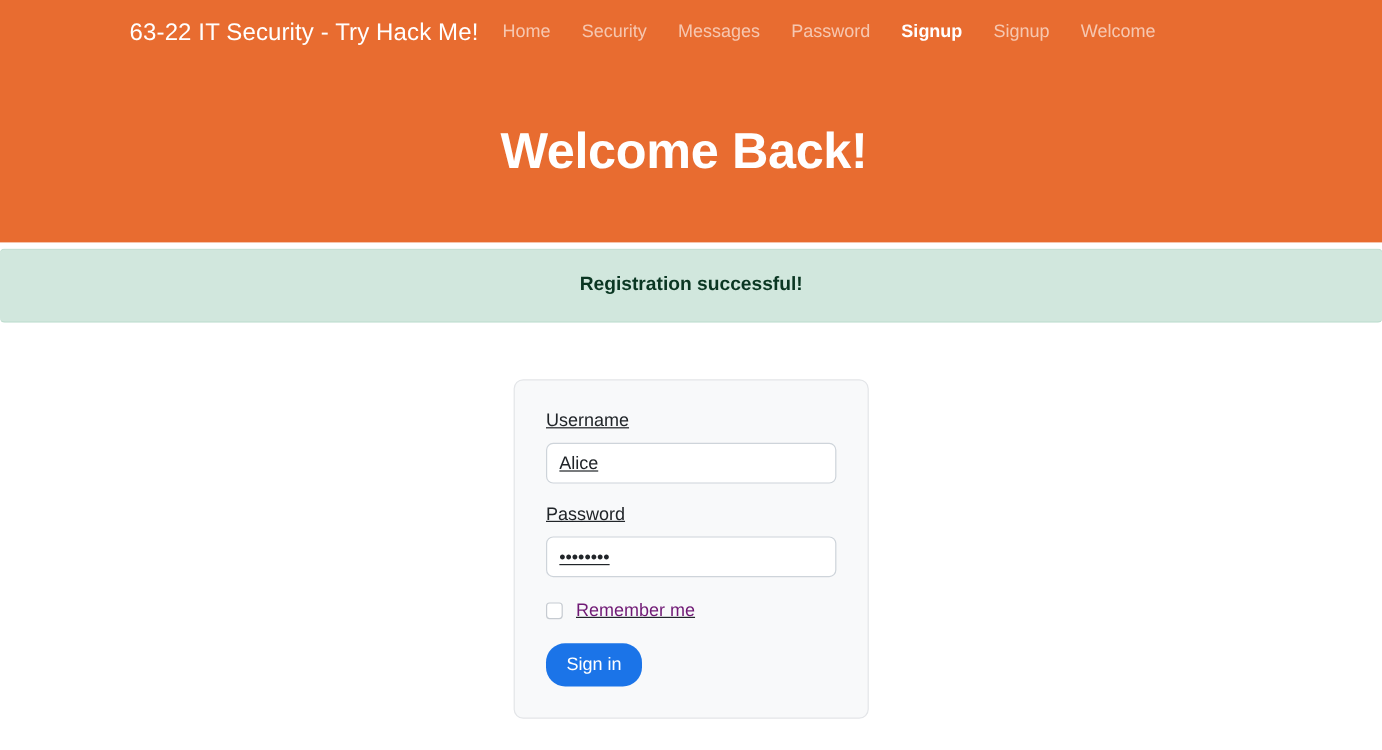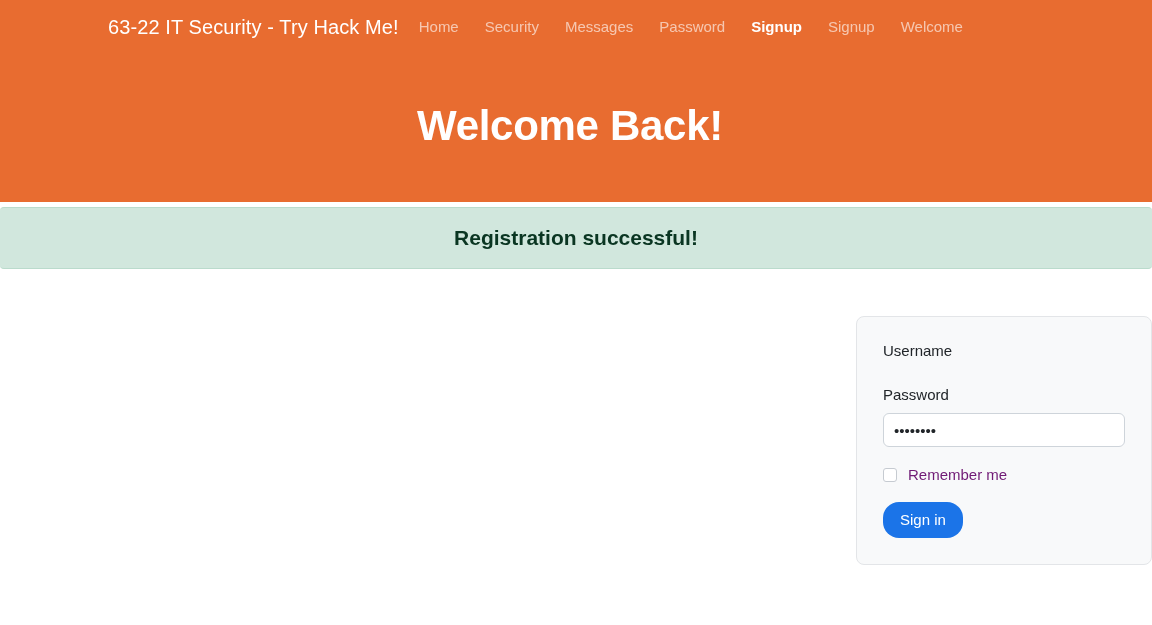--- a/index.html
+++ b/index.html
@@ -75,30 +75,31 @@
     border-left: none;
     border-right: none;
     border-radius: 4px;
     display: flex;
     align-items: center;
     justify-content: center;
     box-sizing: border-box;
   }
   .alert-text {
     color: #0a3622;
-    font-size: 21px;
+    font-size: 16px;
     font-weight: bold;
     line-height: 20px;
   }
 
   
   .content {
     display: flex;
-    justify-content: flex-end;
+    justify-content: center;
     padding-top: 47px;
+    text-decoration: underline;
   }
   .card {
     width: 296px;
     background: #f8f9fa;
     border: 1px solid #e3e5e8;
     border-radius: 8px;
     padding: 24px 26px 26px 26px;
     box-sizing: border-box;
   }
   .field-label {
@@ -180,20 +181,21 @@
   <div class="hero-title">Welcome Back!</div>
 </div>
 
 <div class="alert">
   <span class="alert-text">Registration successful!</span>
 </div>
 
 <div class="content">
   <form class="card">
     <div class="field-label">Username</div>
+    <input class="text-input" type="text" value="Alice" style="">
 
     <div class="spacer-field"></div>
 
     <div class="field-label">Password</div>
     <input class="text-input" type="password" value="Pa55word" style="">
 
     <div class="check-row">
       <input class="checkbox" type="checkbox" style="">
       <span class="check-label">Remember me</span>
     </div>

